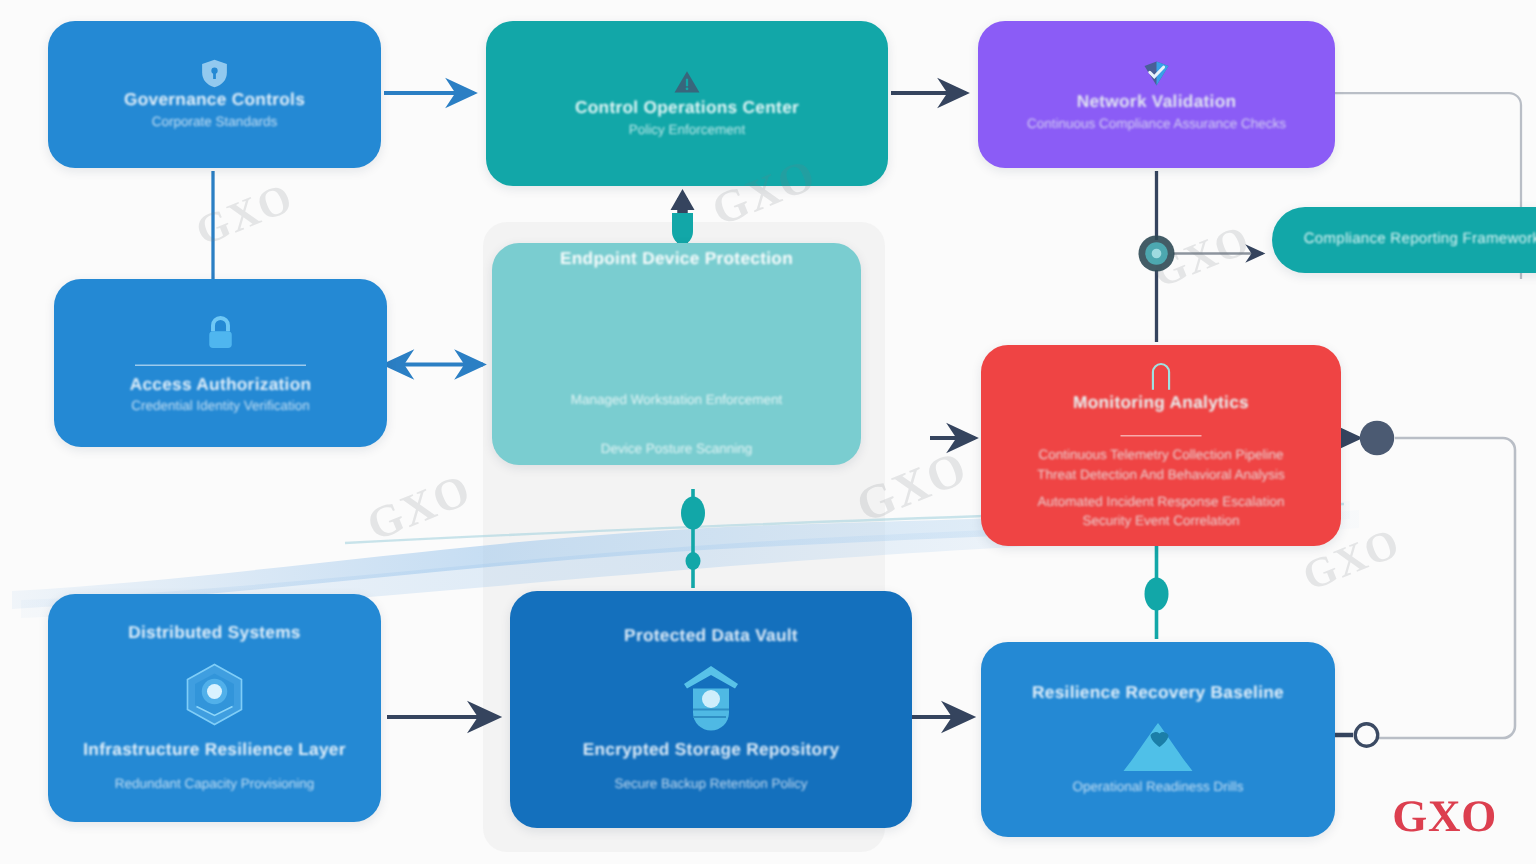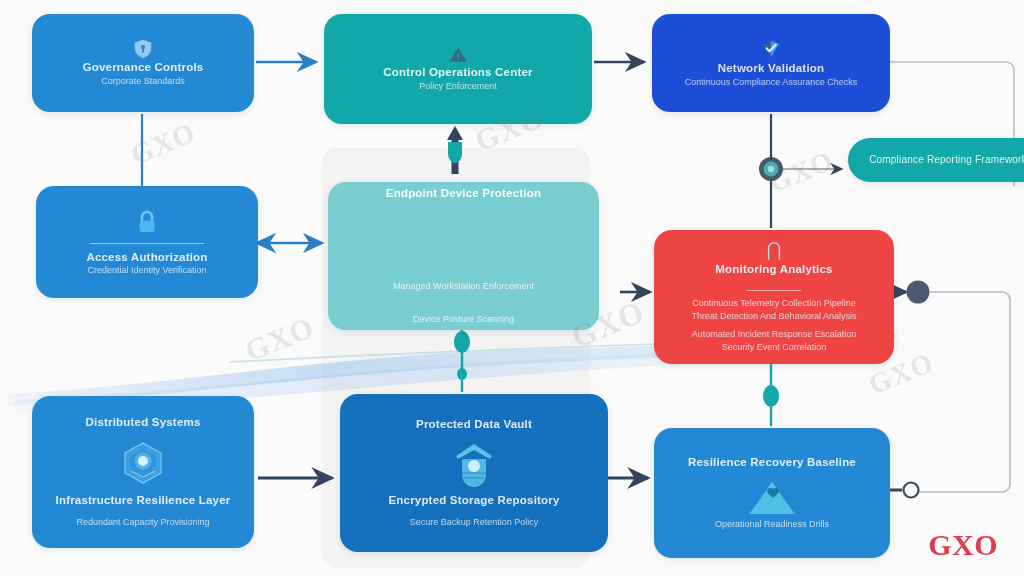--- a/index.html
+++ b/index.html
@@ -59,29 +59,29 @@
   }
   .card .rule.short{width:26%;}
   .ico{display:block;}
 
   
   .t-blue   {background:#2489d4;color:#eaf4fc;}
   .t-blued  {background:#1470bd;color:#e6f1fb;}
   .t-teal   {background:#12a7a8;color:#eafafa;}
   .t-teal2  {background:#ef4444;color:#e8f8f8;}
   .t-tealL  {background:#7acdd0;color:#ffffff;}
-  .t-slate  {background:#1d4ed8;color:#e4e9f1;}
+  .t-slate  {background:#8b5cf6;color:#e4e9f1;}
 
   
   #c-govern   {left:32px;  top:14px;  width:222px;height:98px;}
   #c-control  {left:324px; top:14px;  width:268px;height:110px;}
   #c-validate {left:652px; top:14px;  width:238px;height:98px;}
 
   #c-access   {left:36px;  top:186px; width:222px;height:112px;}
-  #c-endpoint {left:328px; top:182px; width:271px;height:148px;gap:20px;}
+  #c-endpoint {left:328px; top:162px; width:246px;height:148px;gap:20px;}
   #c-monitor  {left:654px; top:230px; width:240px;height:134px;}
 
   #c-pill     {left:848px; top:138px; width:200px;height:44px;
                border-radius:22px;padding:6px 14px;}
 
   #c-bottom1  {left:32px;  top:396px; width:222px;height:152px;}
   #c-bottom2  {left:340px; top:394px; width:268px;height:158px;}
   #c-bottom3  {left:654px; top:428px; width:236px;height:130px;}
 
   

